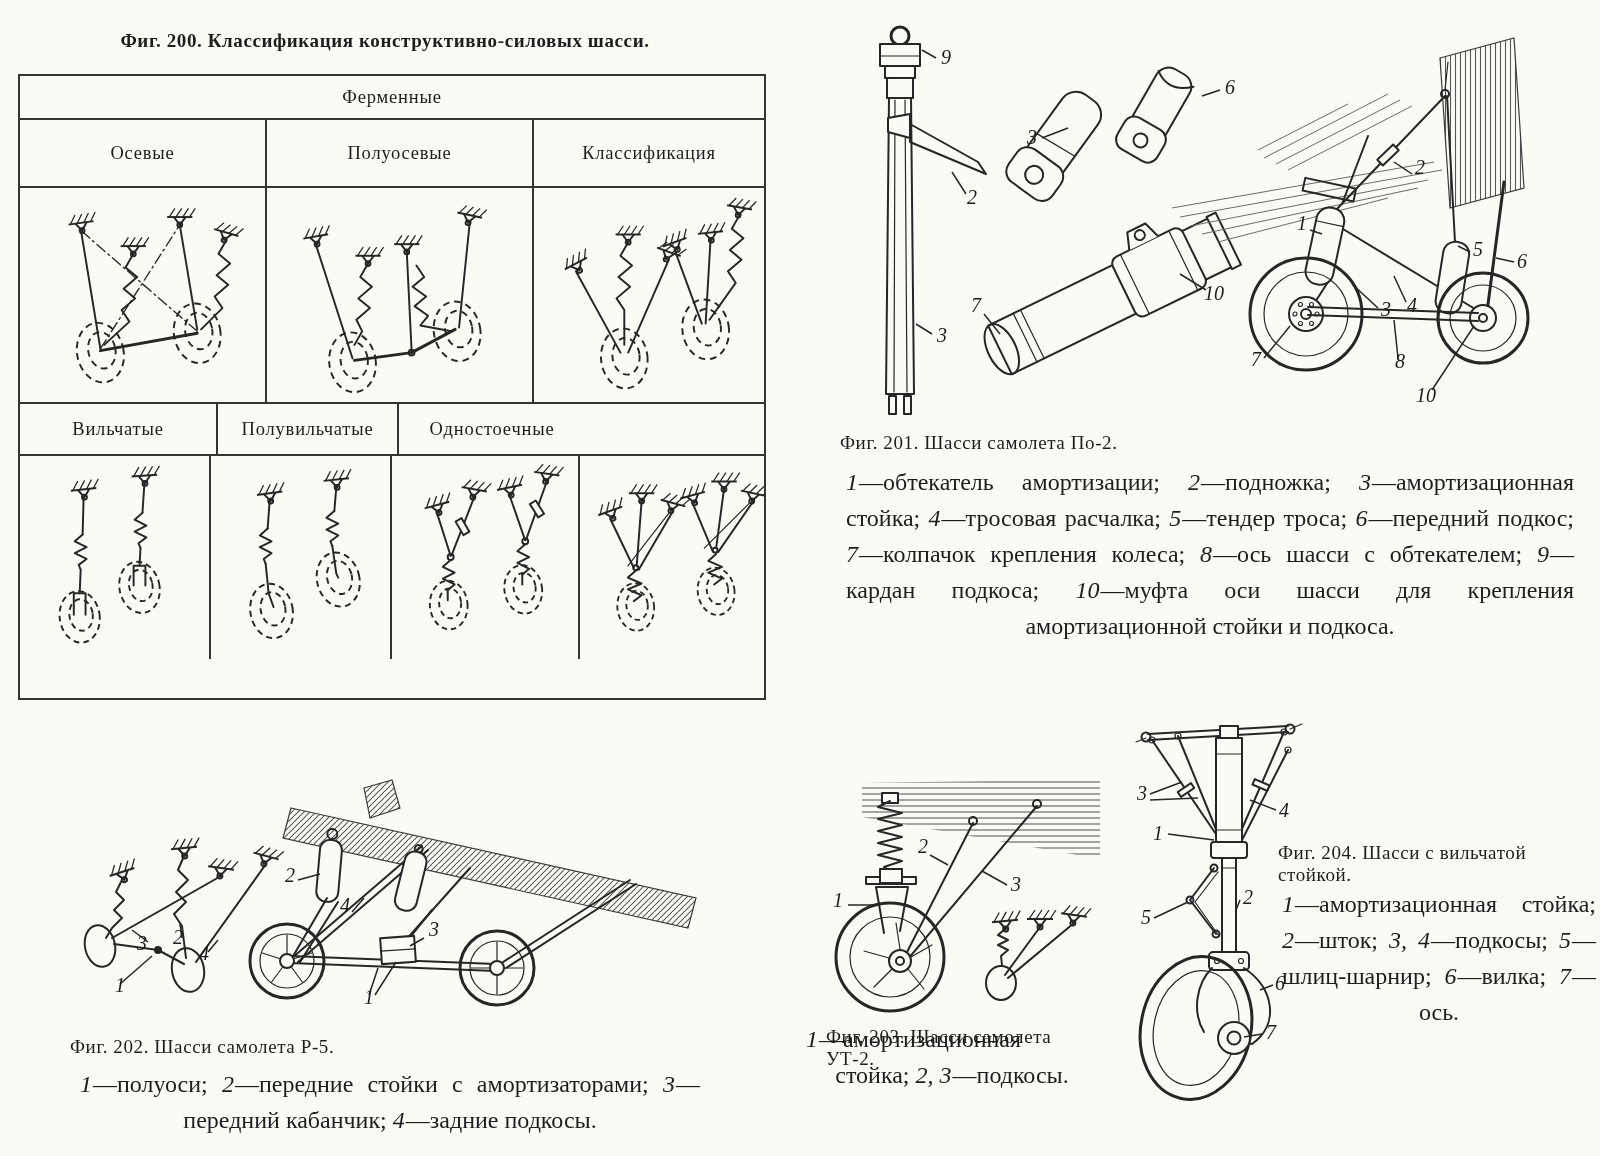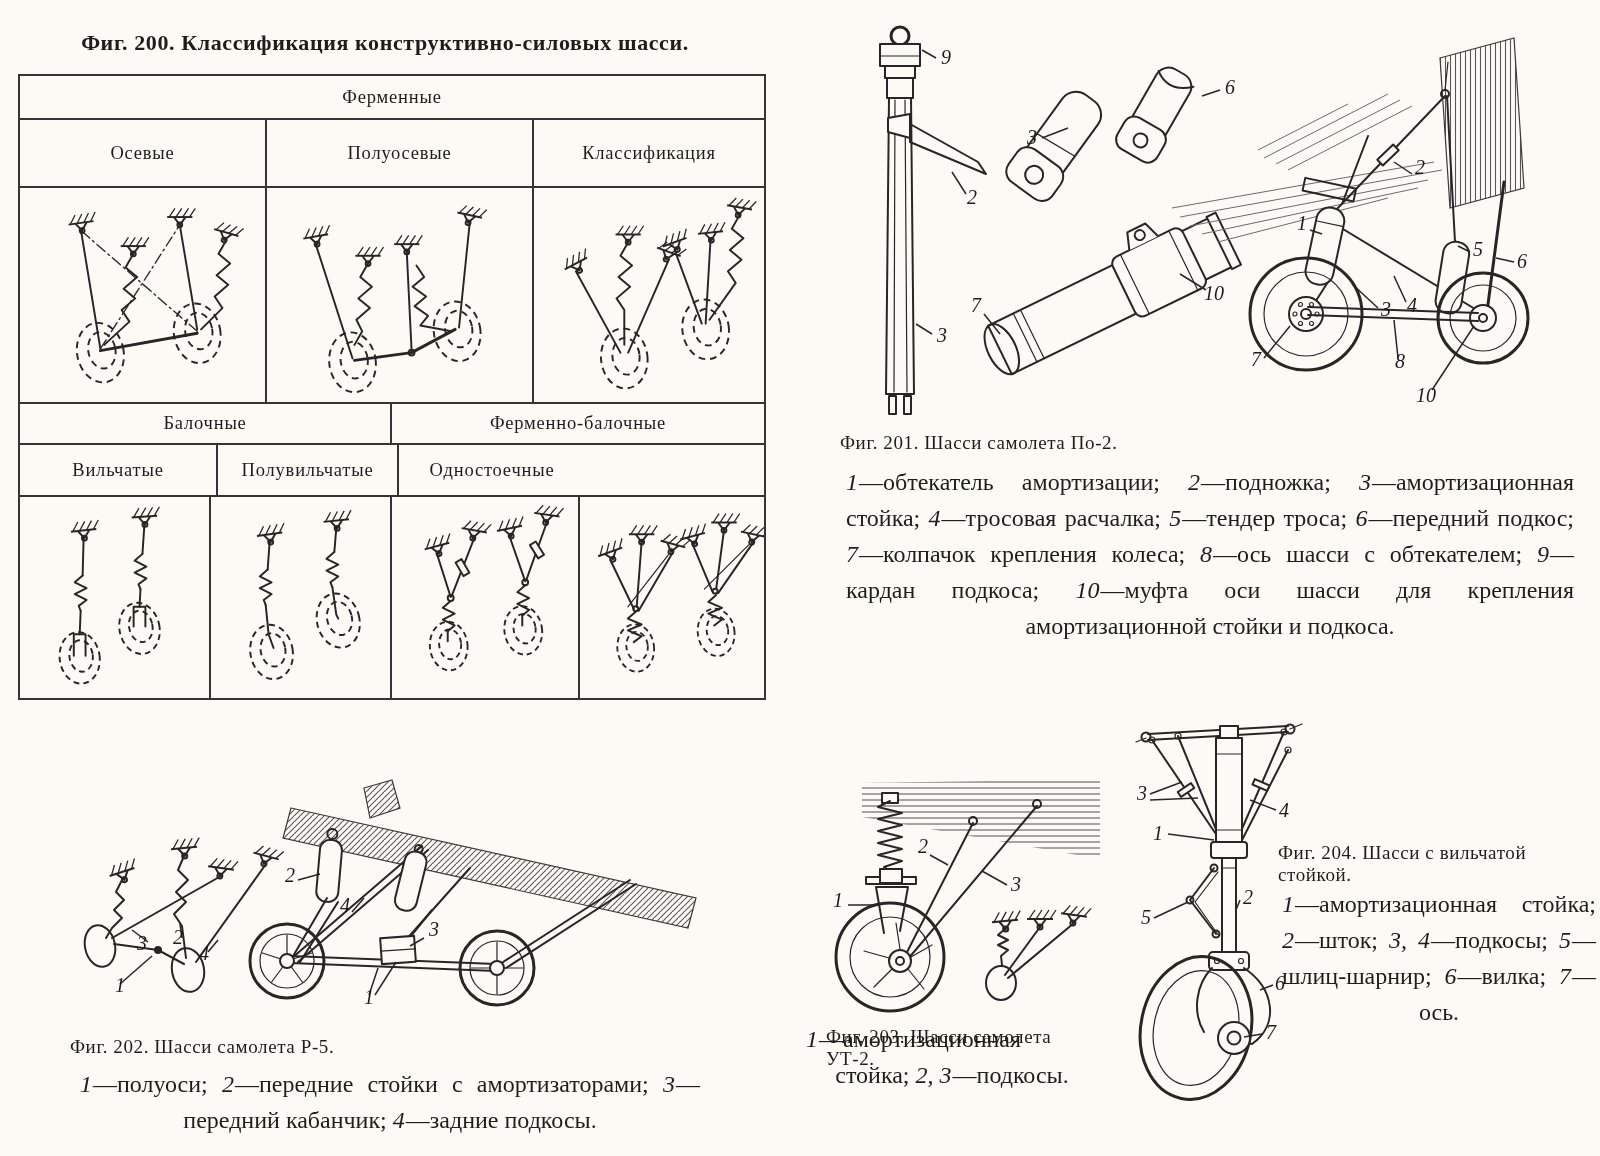--- a/index.html
+++ b/index.html
@@ -1,19 +1,19 @@
 <!DOCTYPE html>
 <html><head>
 <meta charset="utf-8">
 <style>
   html,body{margin:0;padding:0;}
   body{width:1600px;height:1156px;position:relative;background:#fbfaf5;color:#1d1d1d;
        font-family:"Liberation Serif", serif;overflow:hidden;}
   .abs{position:absolute;}
-  .figtitle{font-weight:bold;font-size:22px;text-align:center;letter-spacing:0.6px;}
+  .figtitle{font-weight:bold;font-size:19px;text-align:center;letter-spacing:0.6px;}
   .caption{font-weight:normal;font-size:19px;letter-spacing:0.6px;}
   .legend{font-size:24px;line-height:1.5;text-align:justify;text-align-last:center;}
   .legend i{font-style:italic;padding-right:1px;}
   
   .t200{border:2px solid #343434;background:#fbfaf5;}
   .trow{display:flex;box-sizing:border-box;}
   .trow + .trow{border-top:2px solid #343434;}
   .tc{box-sizing:border-box;display:flex;align-items:center;justify-content:center;
       font-size:18.5px;letter-spacing:0.8px;}
   .tc + .tc{border-left:2px solid #343434;}
@@ -116,24 +116,20 @@
         <use href="#anchorDef" transform="translate(140,56) rotate(-20)" stroke="#262626" stroke-width="2"></use>
         <use href="#anchorDef" transform="translate(177,46) rotate(-6)" stroke="#262626" stroke-width="2"></use>
         <use href="#anchorDef" transform="translate(207,20) rotate(10)" stroke="#262626" stroke-width="2"></use>
         <line x1="140" y1="64" x2="168" y2="140" class="ln"></line>
         <line x1="177" y1="54" x2="172" y2="140" class="ln"></line>
         <polyline points="207,28 199,42 211,52 197,64 209,74 195,86 203,98 176,136" class="ln"></polyline>
         <use href="#wheelDef" transform="translate(172,146) rotate(-8)" stroke="#262626" stroke-width="2" stroke-dasharray="7 5"></use>
       </svg>
     </div>
   </div>
-  <div class="trow" style="height:41px">
-    <div class="tc" style="width:370px">Балочные</div>
-    <div class="tc" style="flex:1">Ферменно-балочные</div>
-  </div>
   <div class="trow" style="height:52px">
     <div class="tc" style="width:196px">Вильчатые</div>
     <div class="tc" style="width:181px">Полувильчатые</div>
     <div class="tc" style="width:188px">Одностоечные</div>
   </div>
   <div class="trow" style="height:205px">
     <div class="tc dcell" style="width:189px">
       <svg viewBox="0 0 187 207">
         <use href="#anchorDef" transform="translate(62,34) rotate(-6)" stroke="#262626" stroke-width="2"></use>
         <line x1="62" y1="42" x2="61" y2="80" class="ln"></line>

